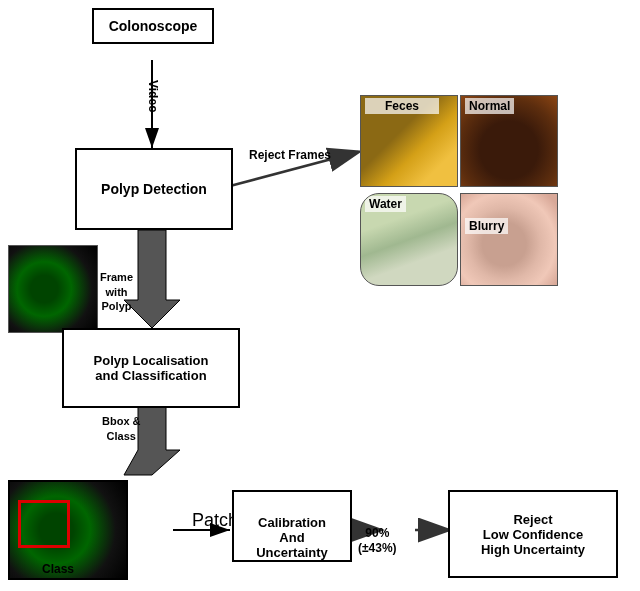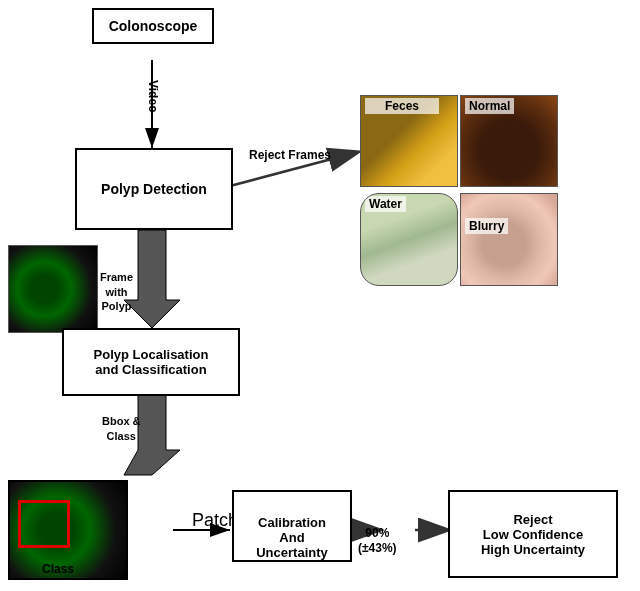--- a/index.html
+++ b/index.html
@@ -144,21 +144,21 @@
 
   <div class="img-box polyp-img-top" style="left:8px; top:245px; width:90px; height:88px;">
   </div>
 
   <div class="arrow-label" style="left:100px; top:256px; font-size:11px; white-space:pre-line; line-height:1.3;">
     <span>Frame
 with
 Polyp</span>
   </div>
 
-  <div class="box" style="left:62px; top:328px; width:178px; height:68px; font-size:13px;">
+  <div class="box" style="left:62px; top:328px; width:178px; height:80px; font-size:13px;">
     <span style="white-space:pre-line;">Polyp Localisation
 and Classification</span>
   </div>
 
   <div class="arrow-label" style="left:102px; top:400px; font-size:11px; white-space:pre-line; line-height:1.3;">
     <span>Bbox &amp;
 Class</span>
   </div>
 
   <div class="img-box polyp-img-bottom" style="left:8px; top:480px; width:120px; height:100px; border:2px solid #000;">

